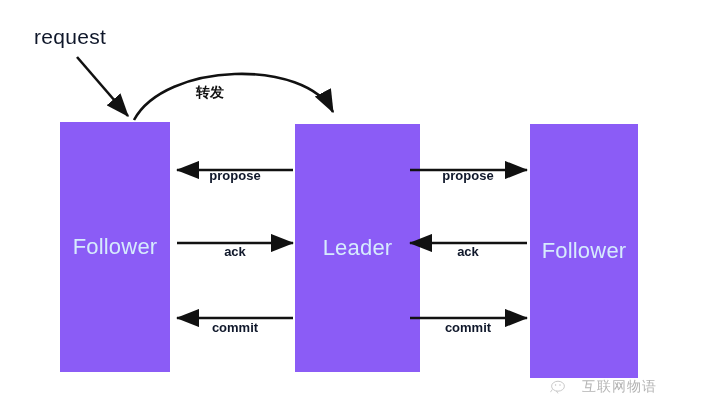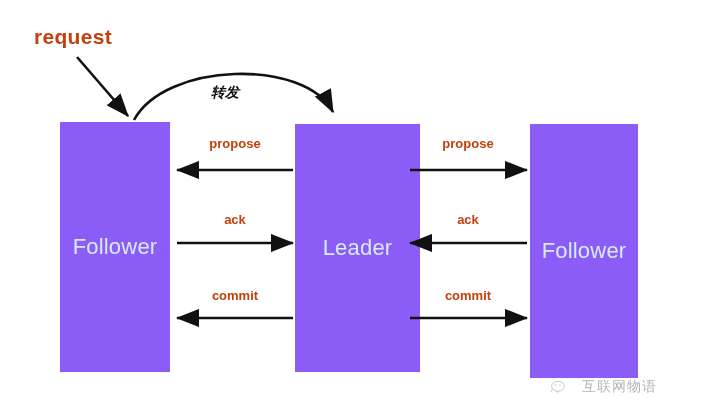--- a/index.html
+++ b/index.html
@@ -31,32 +31,33 @@
     white-space: nowrap;
   }
   #box-follower-left { left: 60px;  top: 122px; width: 110px; height: 250px; }
   #box-leader        { left: 295px; top: 124px; width: 125px; height: 248px; }
   #box-follower-right{ left: 530px; top: 124px; width: 108px; height: 254px; }
 
   .edge-label {
     position: absolute;
     font-size: 13px;
     font-weight: bold;
-    color: #c2410c;
+    color: #0f172a;
     font-family: "Liberation Sans", sans-serif;
     white-space: nowrap;
     text-align: center;
+    margin-top: 32px;
   }
   .request-label {
     position: absolute;
     left: 34px;
     top: 25px;
     font-size: 21px;
-    font-weight: bold;
-    color: #c2410c;
+    font-weight: normal;
+    color: #0f172a;
     font-family: "Liberation Sans", sans-serif;
     letter-spacing: 0.3px;
   }
   .cjk-label {
     position: absolute;
     font-size: 14px;
     font-weight: bold;
     color: #111111;
     font-family: "DejaVu Sans", sans-serif;
     white-space: nowrap;
@@ -99,21 +100,21 @@
   <div class="node-box" id="box-leader">
     <span class="node-label">Leader</span>
   </div>
 
   <div class="node-box" id="box-follower-right">
     <span class="node-label">Follower</span>
   </div>
 
   <div class="request-label">request</div>
 
-  <div class="cjk-label" style="left:211px; top:84px;font-style:italic;">转发</div>
+  <div class="cjk-label" style="left:196px; top:84px;">转发</div>
 
   <div class="edge-label" style="left:175px; top:136px; width:120px;">propose</div>
   <div class="edge-label" style="left:175px; top:212px; width:120px;">ack</div>
   <div class="edge-label" style="left:175px; top:288px; width:120px;">commit</div>
 
   <div class="edge-label" style="left:408px; top:136px; width:120px;">propose</div>
   <div class="edge-label" style="left:408px; top:212px; width:120px;">ack</div>
   <div class="edge-label" style="left:408px; top:288px; width:120px;">commit</div>
 
   <svg class="overlay" viewBox="0 0 713 408">

